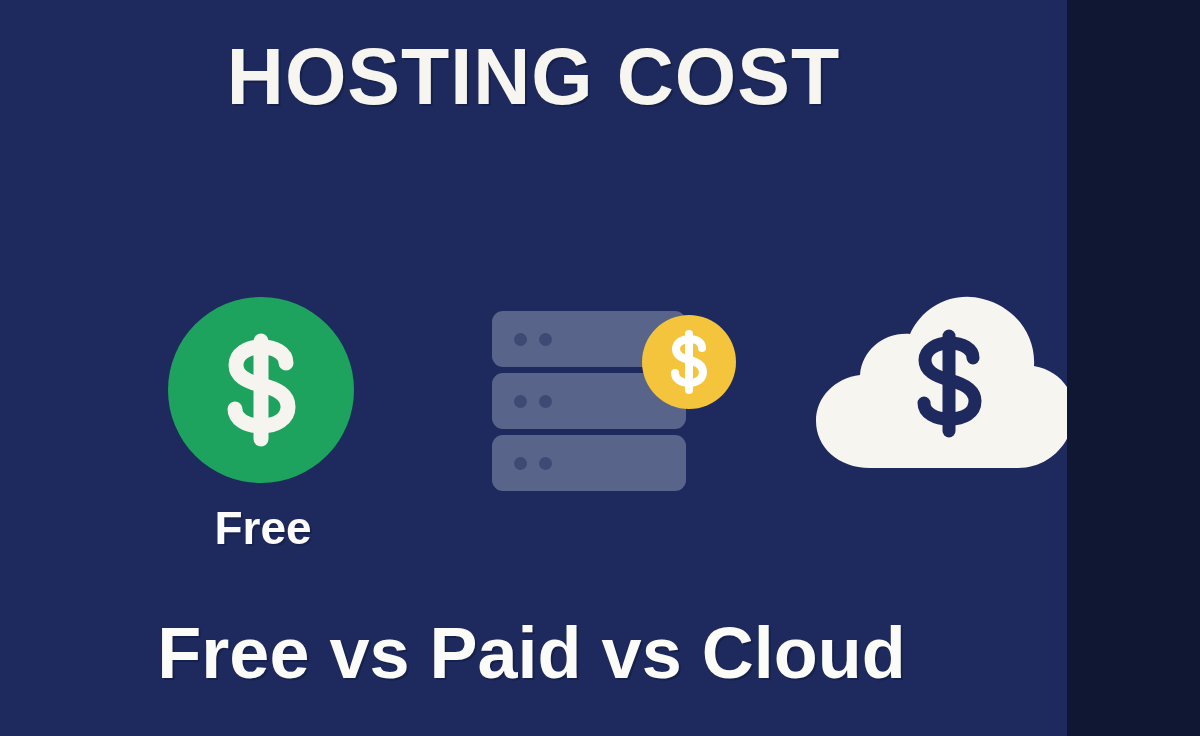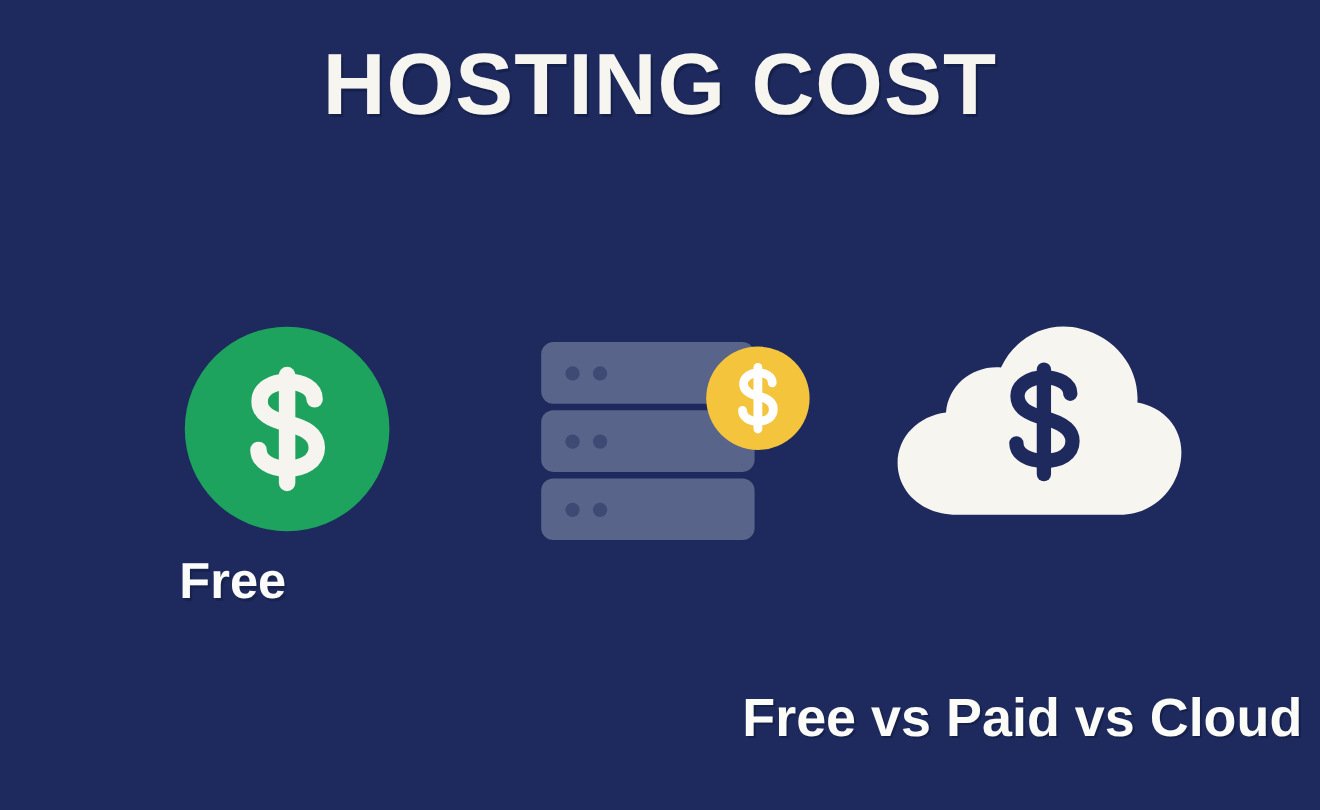--- a/index.html
+++ b/index.html
@@ -6,21 +6,21 @@
   html, body {
     margin: 0;
     padding: 0;
     background: #0f1733;
   }
   body {
     font-family: "Liberation Sans", sans-serif;
   }
   #poster {
     position: relative;
-    width: 1200px;
+    width: 1067px;
     height: 736px;
     overflow: hidden;
     background: #1e2a5e;
   }
 
   
   .title-block {
     position: absolute;
     left: 0;
     right: 0;
@@ -137,44 +137,44 @@
   .captions {
     position: absolute;
     left: 0;
     top: 500px;
     width: 1200px;
     height: 60px;
   }
   .caption {
     position: absolute;
     top: 0;
-    text-align: left;
+    text-align: center;
     color: #fbfbfa;
     font-family: "Liberation Sans", sans-serif;
     font-weight: bold;
     font-size: 46px;
     line-height: 56px;
     white-space: nowrap;
     text-shadow: 2px 2px 0 rgba(10,16,40,0.30);
   }
   .cap-free  { left: 163px; width: 200px; }
   .cap-paid  { left: 492px; width: 200px; }
   .cap-cloud { left: 850px; width: 200px; }
 
   
   .subtitle {
     position: absolute;
     left: 0;
-    right: 16px;
+    right: 4px;
     top: 612px;
-    text-align: right;
+    text-align: center;
     color: #fbfbf8;
     font-family: "Liberation Sans", sans-serif;
     font-weight: bold;
-    font-size: 49px;
+    font-size: 72px;
     line-height: 82px;
     letter-spacing: 0px;
     white-space: nowrap;
     text-shadow: 2px 2px 0 rgba(10,16,40,0.35);
   }
 </style>
 </head>
 <body>
 
 <div id="poster">

